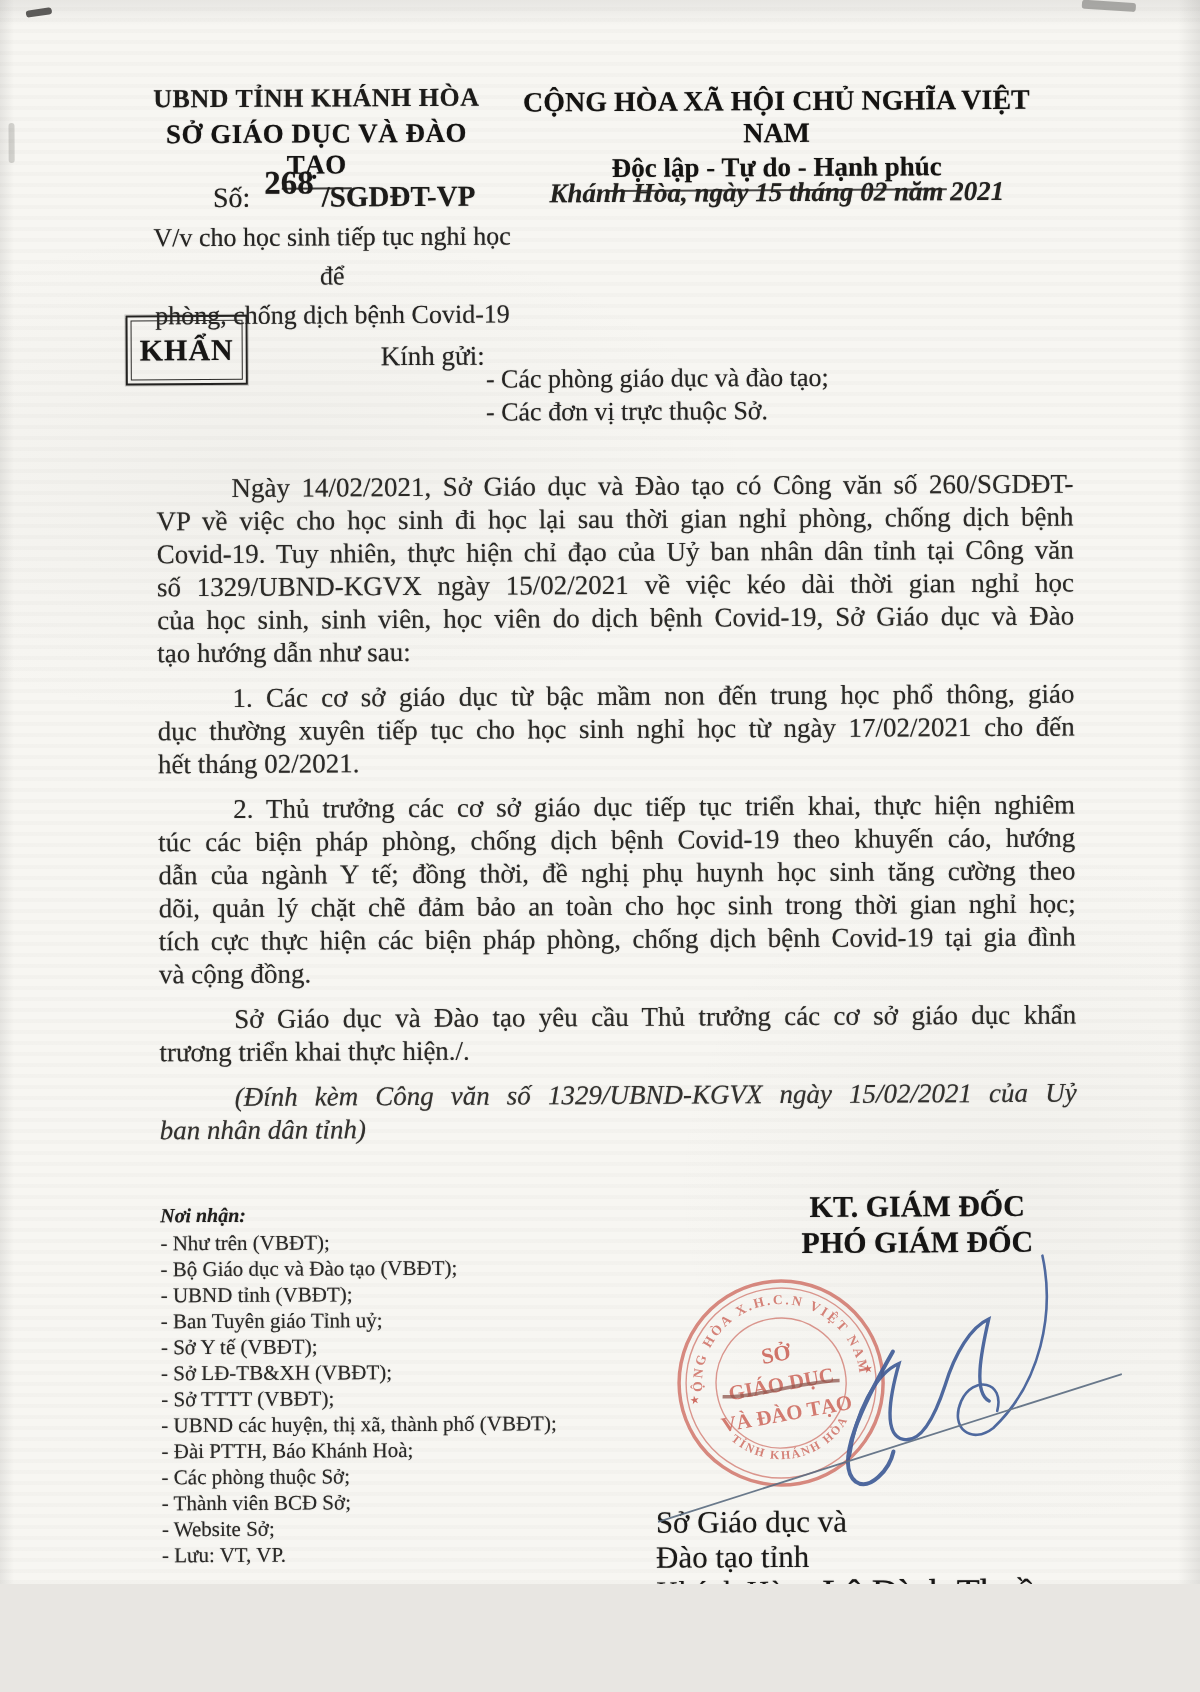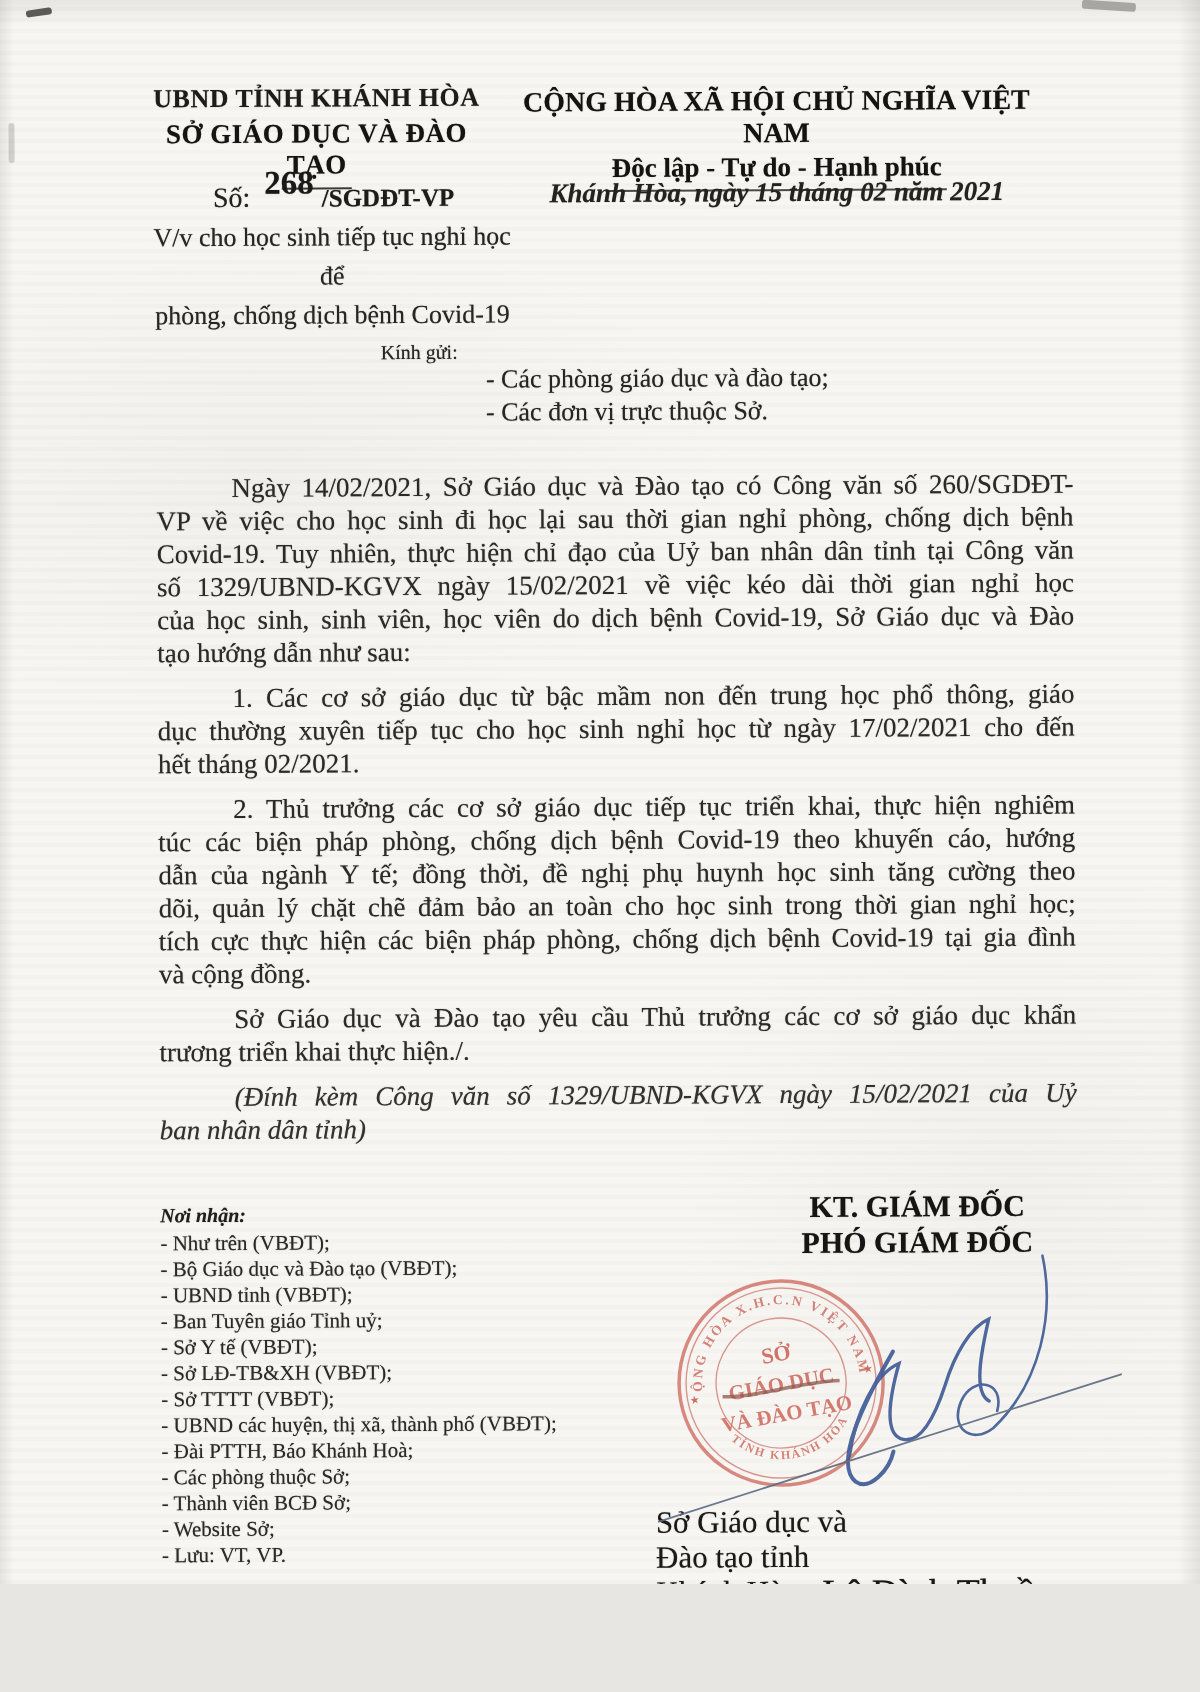--- a/index.html
+++ b/index.html
@@ -20,27 +20,27 @@
   .hdr-left{position:absolute;left:140px;top:82px;width:360px;text-align:center;}
   .hdr-left .t1{font-size:26px;font-weight:bold;color:#1d1c1a;letter-spacing:.5px;}
   .hdr-left .t2{font-size:27px;font-weight:bold;color:#151413;margin-top:5px;letter-spacing:.5px;}
   .hdr-left .rule{width:70px;height:0;border-top:2px solid #3c3a38;margin:7px auto 0;box-shadow:0 2px 0 -1px #8a8884;}
   .hdr-right{position:absolute;left:520px;top:86px;width:520px;text-align:center;}
   .hdr-right .m1{font-size:28px;font-weight:bold;color:#141311;}
   .hdr-right .m2{font-size:27px;font-weight:bold;color:#141311;margin-top:3px;}
   .hdr-right .rule2{width:340px;height:0;border-top:2px solid #4a4846;margin:6px auto 0;box-shadow:0 2px 0 -1px #9a9894;}
   .doc-no{position:absolute;left:216px;top:176px;font-size:28px;color:#232220;}
   .doc-no .raised{font-size:33px;font-weight:bold;position:relative;top:-13px;margin:0 8px 0 14px;color:#1a1918;text-align:center;}
-  .doc-no .suffix{font-size:25px;font-weight:bold;color:#1d1c1a;}
+  .doc-no .suffix{font-size:29px;font-weight:bold;color:#1d1c1a;}
   .date{position:absolute;left:540px;top:178px;width:480px;text-align:center;font-size:27px;font-weight:bold;font-style:italic;color:#23221f;}
   .subject{position:absolute;left:150px;top:216px;width:370px;text-align:center;font-size:26px;color:#262523;line-height:39px;}
   .khan{position:absolute;left:128px;top:313px;width:118px;height:66px;border:2px solid #232220;display:flex;box-shadow:0 0 0 1px rgba(60,58,56,.25);}
   .khan-in{flex:1;margin:3px;border:1px solid #2c2b29;display:flex;align-items:center;justify-content:center;
            font-size:30px;font-weight:bold;letter-spacing:1px;color:#171615;}
-  .kinhgui{position:absolute;left:383px;top:340px;font-size:20px;color:#262523;}
+  .kinhgui{position:absolute;left:383px;top:340px;font-size:27px;color:#262523;}
   .recips{position:absolute;left:488px;top:362px;font-size:26px;line-height:33px;color:#262523;}
   
   .bodytext{position:absolute;left:158px;top:470px;width:917px;font-size:27px;line-height:33px;color:#2b2a27;}
   .para{margin:0 0 12px 0;}
   .bline{text-align:justify;text-align-last:justify;white-space:normal;}
   .bline:last-child{text-align-last:left;}
   .para .bline:first-child{text-indent:75px;}
   .note{font-style:italic;color:#32312e;}
   
   .noinhan-label{position:absolute;left:158px;top:1202px;font-size:20px;font-weight:bold;font-style:italic;color:#201f1d;}
@@ -79,20 +79,23 @@
       <span>Số:</span><span class="raised">268</span><span class="suffix">/SGDĐT-VP</span>
     </div>
 
     <div class="date blur">Khánh Hòa, ngày 15 tháng 02 năm 2021</div>
 
     <div class="subject blur">
       <div>V/v cho học sinh tiếp tục nghỉ học để</div>
       <div>phòng, chống dịch bệnh Covid-19</div>
     </div>
 
+    <div class="khan">
+      <div class="khan-in blur">KHẨN</div>
+    </div>
 
     <div class="kinhgui blur">Kính gửi:</div>
 
     <div class="recips blur">
 
         <div class="recip">- Các phòng giáo dục và đào tạo;</div>
 
         <div class="recip">- Các đơn vị trực thuộc Sở.</div>
 
     </div>

